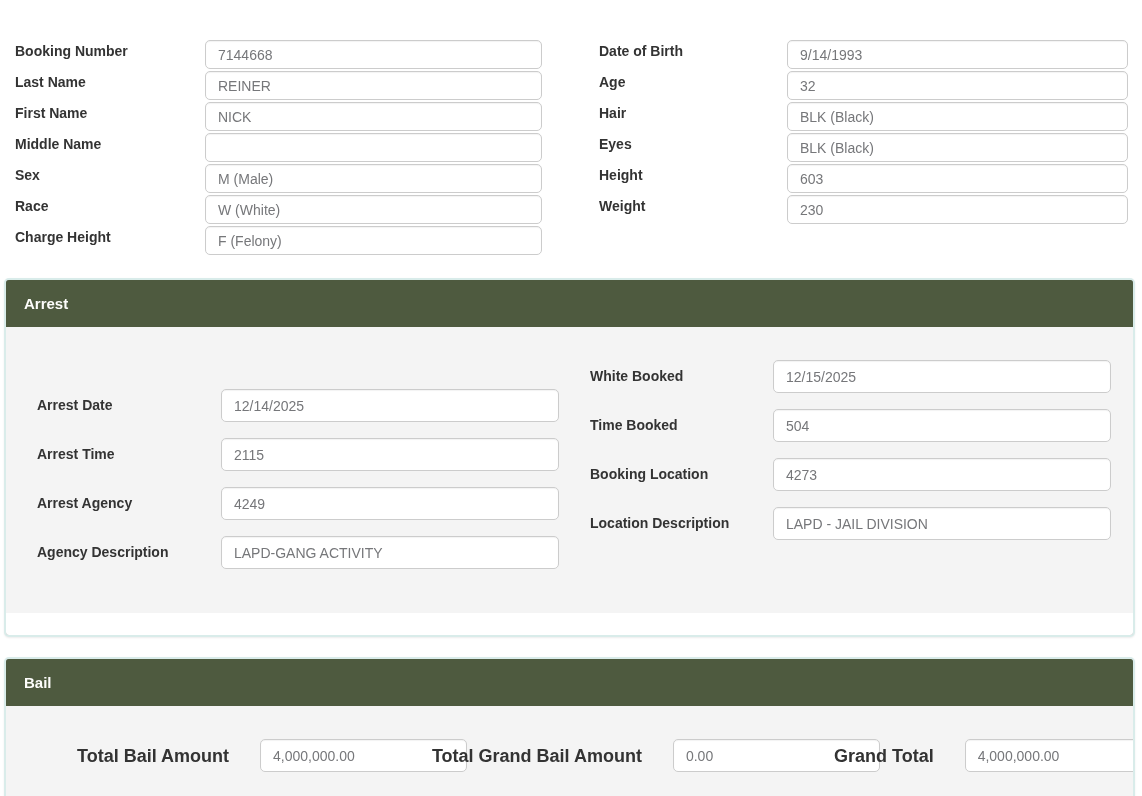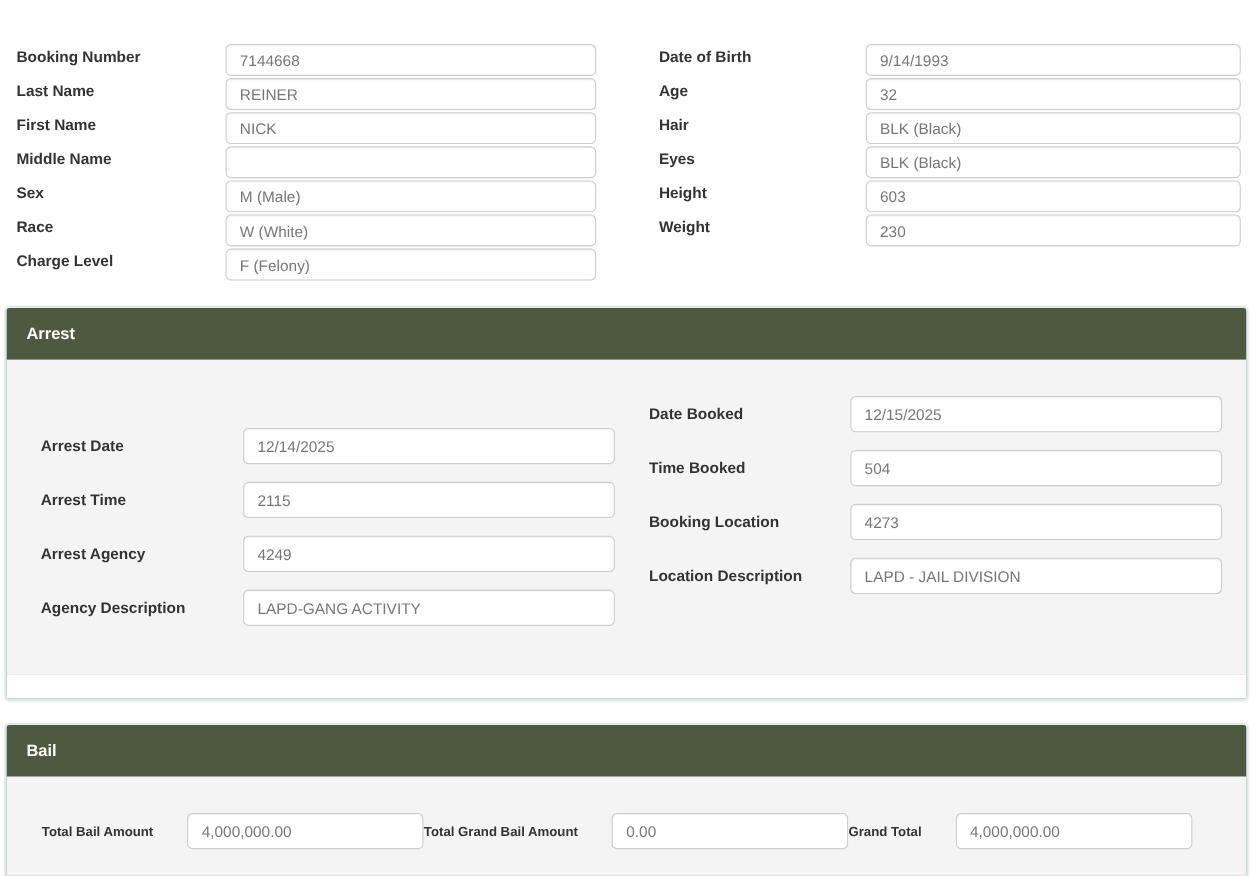--- a/index.html
+++ b/index.html
@@ -48,21 +48,21 @@
   .arow input {
     width: 338px; height: 33px; border: 1px solid #ccc; border-radius: 5px;
     padding: 0 12px; font-family: inherit; font-size: 14px; color: #76777a;
     background: #fff; box-shadow: inset 0 1px 1px rgba(0,0,0,0.05); outline: none;
   }
   .arrest-footer { height: 22px; background: #ffffff; }
 
   
   .bail-body { display: flex; align-items: center; padding: 33px 0 57px 32px; }
   .bail-group { display: flex; align-items: center; }
-  .blabel { font-weight: bold; font-size: 12px; color: #333; line-height: 20px; flex: none; }
+  .blabel { font-weight: bold; font-size: 18px; color: #333; line-height: 20px; flex: none; margin-left: 39px; }
   .bail-group input {
     width: 215px; height: 33px; margin-left: 31px; border: 1px solid #ccc; border-radius: 5px;
     padding: 0 12px; font-family: inherit; font-size: 14px; color: #76777a;
     background: #fff; box-shadow: inset 0 1px 1px rgba(0,0,0,0.05); outline: none;
   }
 </style>
 </head>
 <body>
 
 <div class="top-form">
@@ -92,21 +92,21 @@
         <span class="flabel">Sex</span>
         <input type="text" readonly="" value="M (Male)" style="">
       </div>
 
       <div class="frow">
         <span class="flabel">Race</span>
         <input type="text" readonly="" value="W (White)" style="">
       </div>
 
       <div class="frow">
-        <span class="flabel">Charge Level</span>
+        <span class="flabel">Charge Height</span>
         <input type="text" readonly="" value="F (Felony)" style="">
       </div>
     </div>
   <div class="col-b">
 
       <div class="frow">
         <span class="flabel">Date of Birth</span>
         <input type="text" readonly="" value="9/14/1993" style="">
       </div>
 
@@ -160,21 +160,21 @@
         </div>
 
         <div class="arow">
           <span class="alabel">Agency Description</span>
           <input type="text" readonly="" value="LAPD-GANG ACTIVITY" style="">
         </div>
       </div>
     <div class="arrest-col-b">
 
         <div class="arow">
-          <span class="alabel">Date Booked</span>
+          <span class="alabel">White Booked</span>
           <input type="text" readonly="" value="12/15/2025" style="">
         </div>
 
         <div class="arow">
           <span class="alabel">Time Booked</span>
           <input type="text" readonly="" value="504" style="">
         </div>
 
         <div class="arow">
           <span class="alabel">Booking Location</span>

